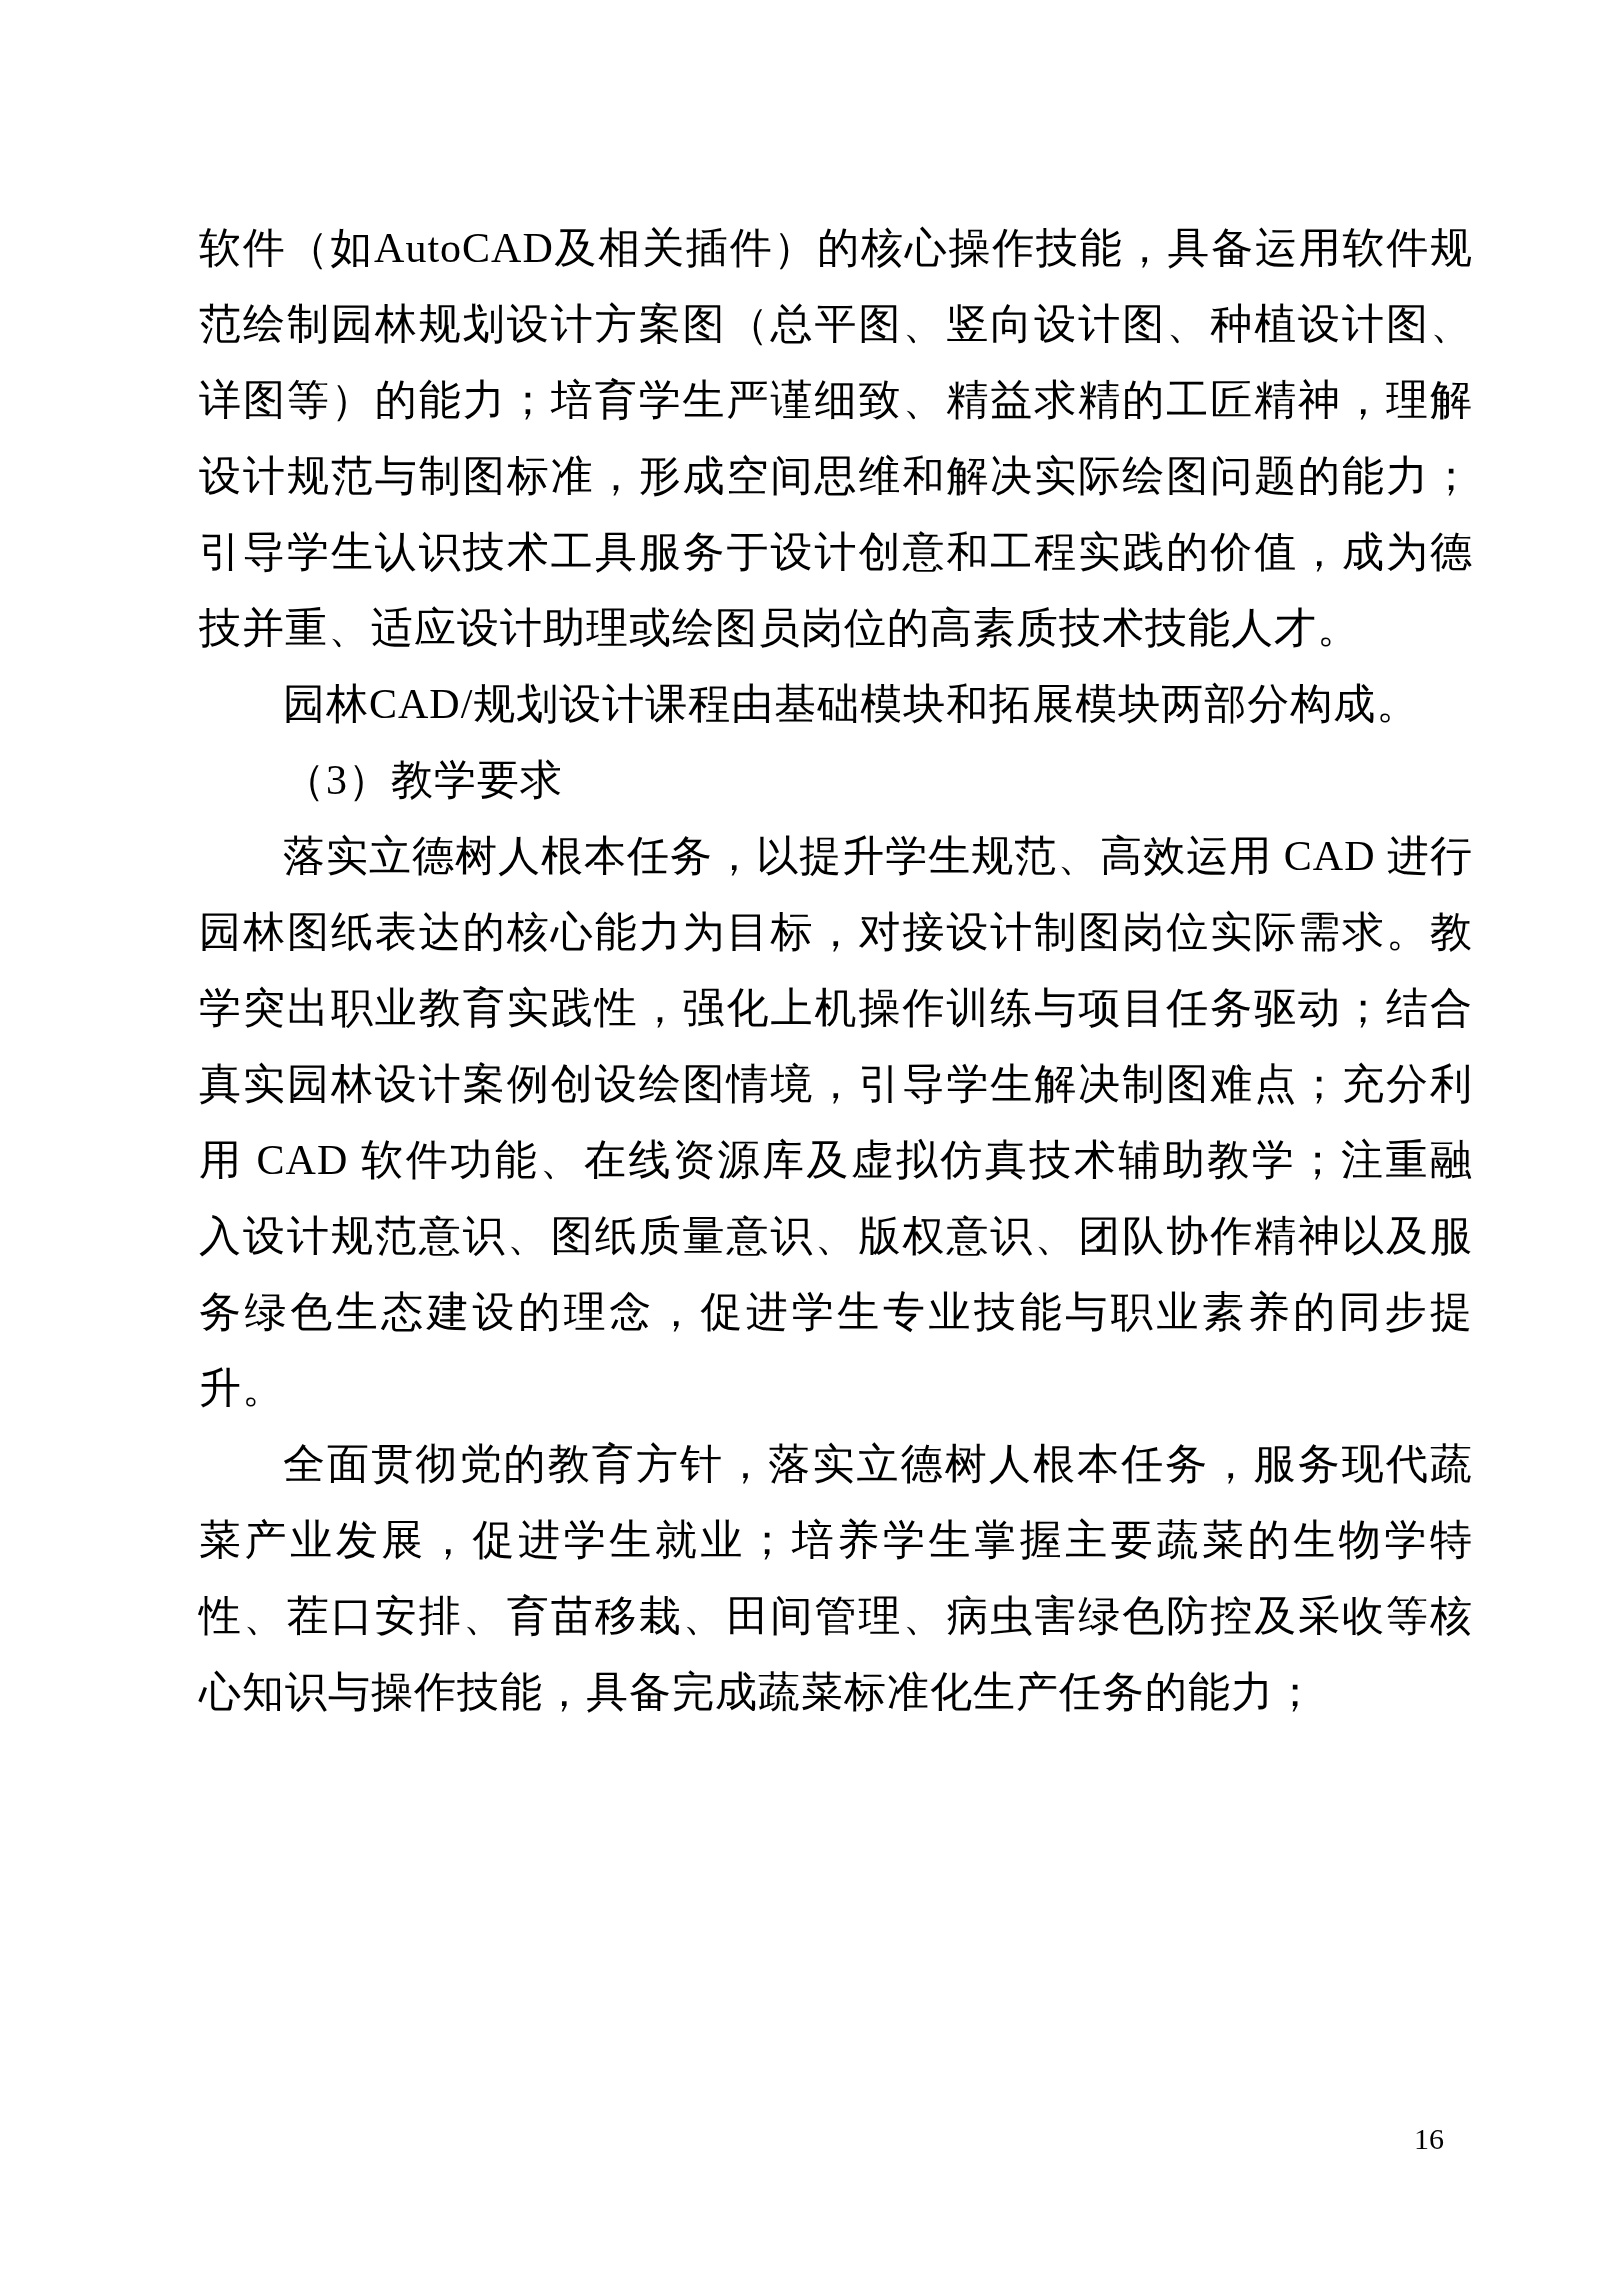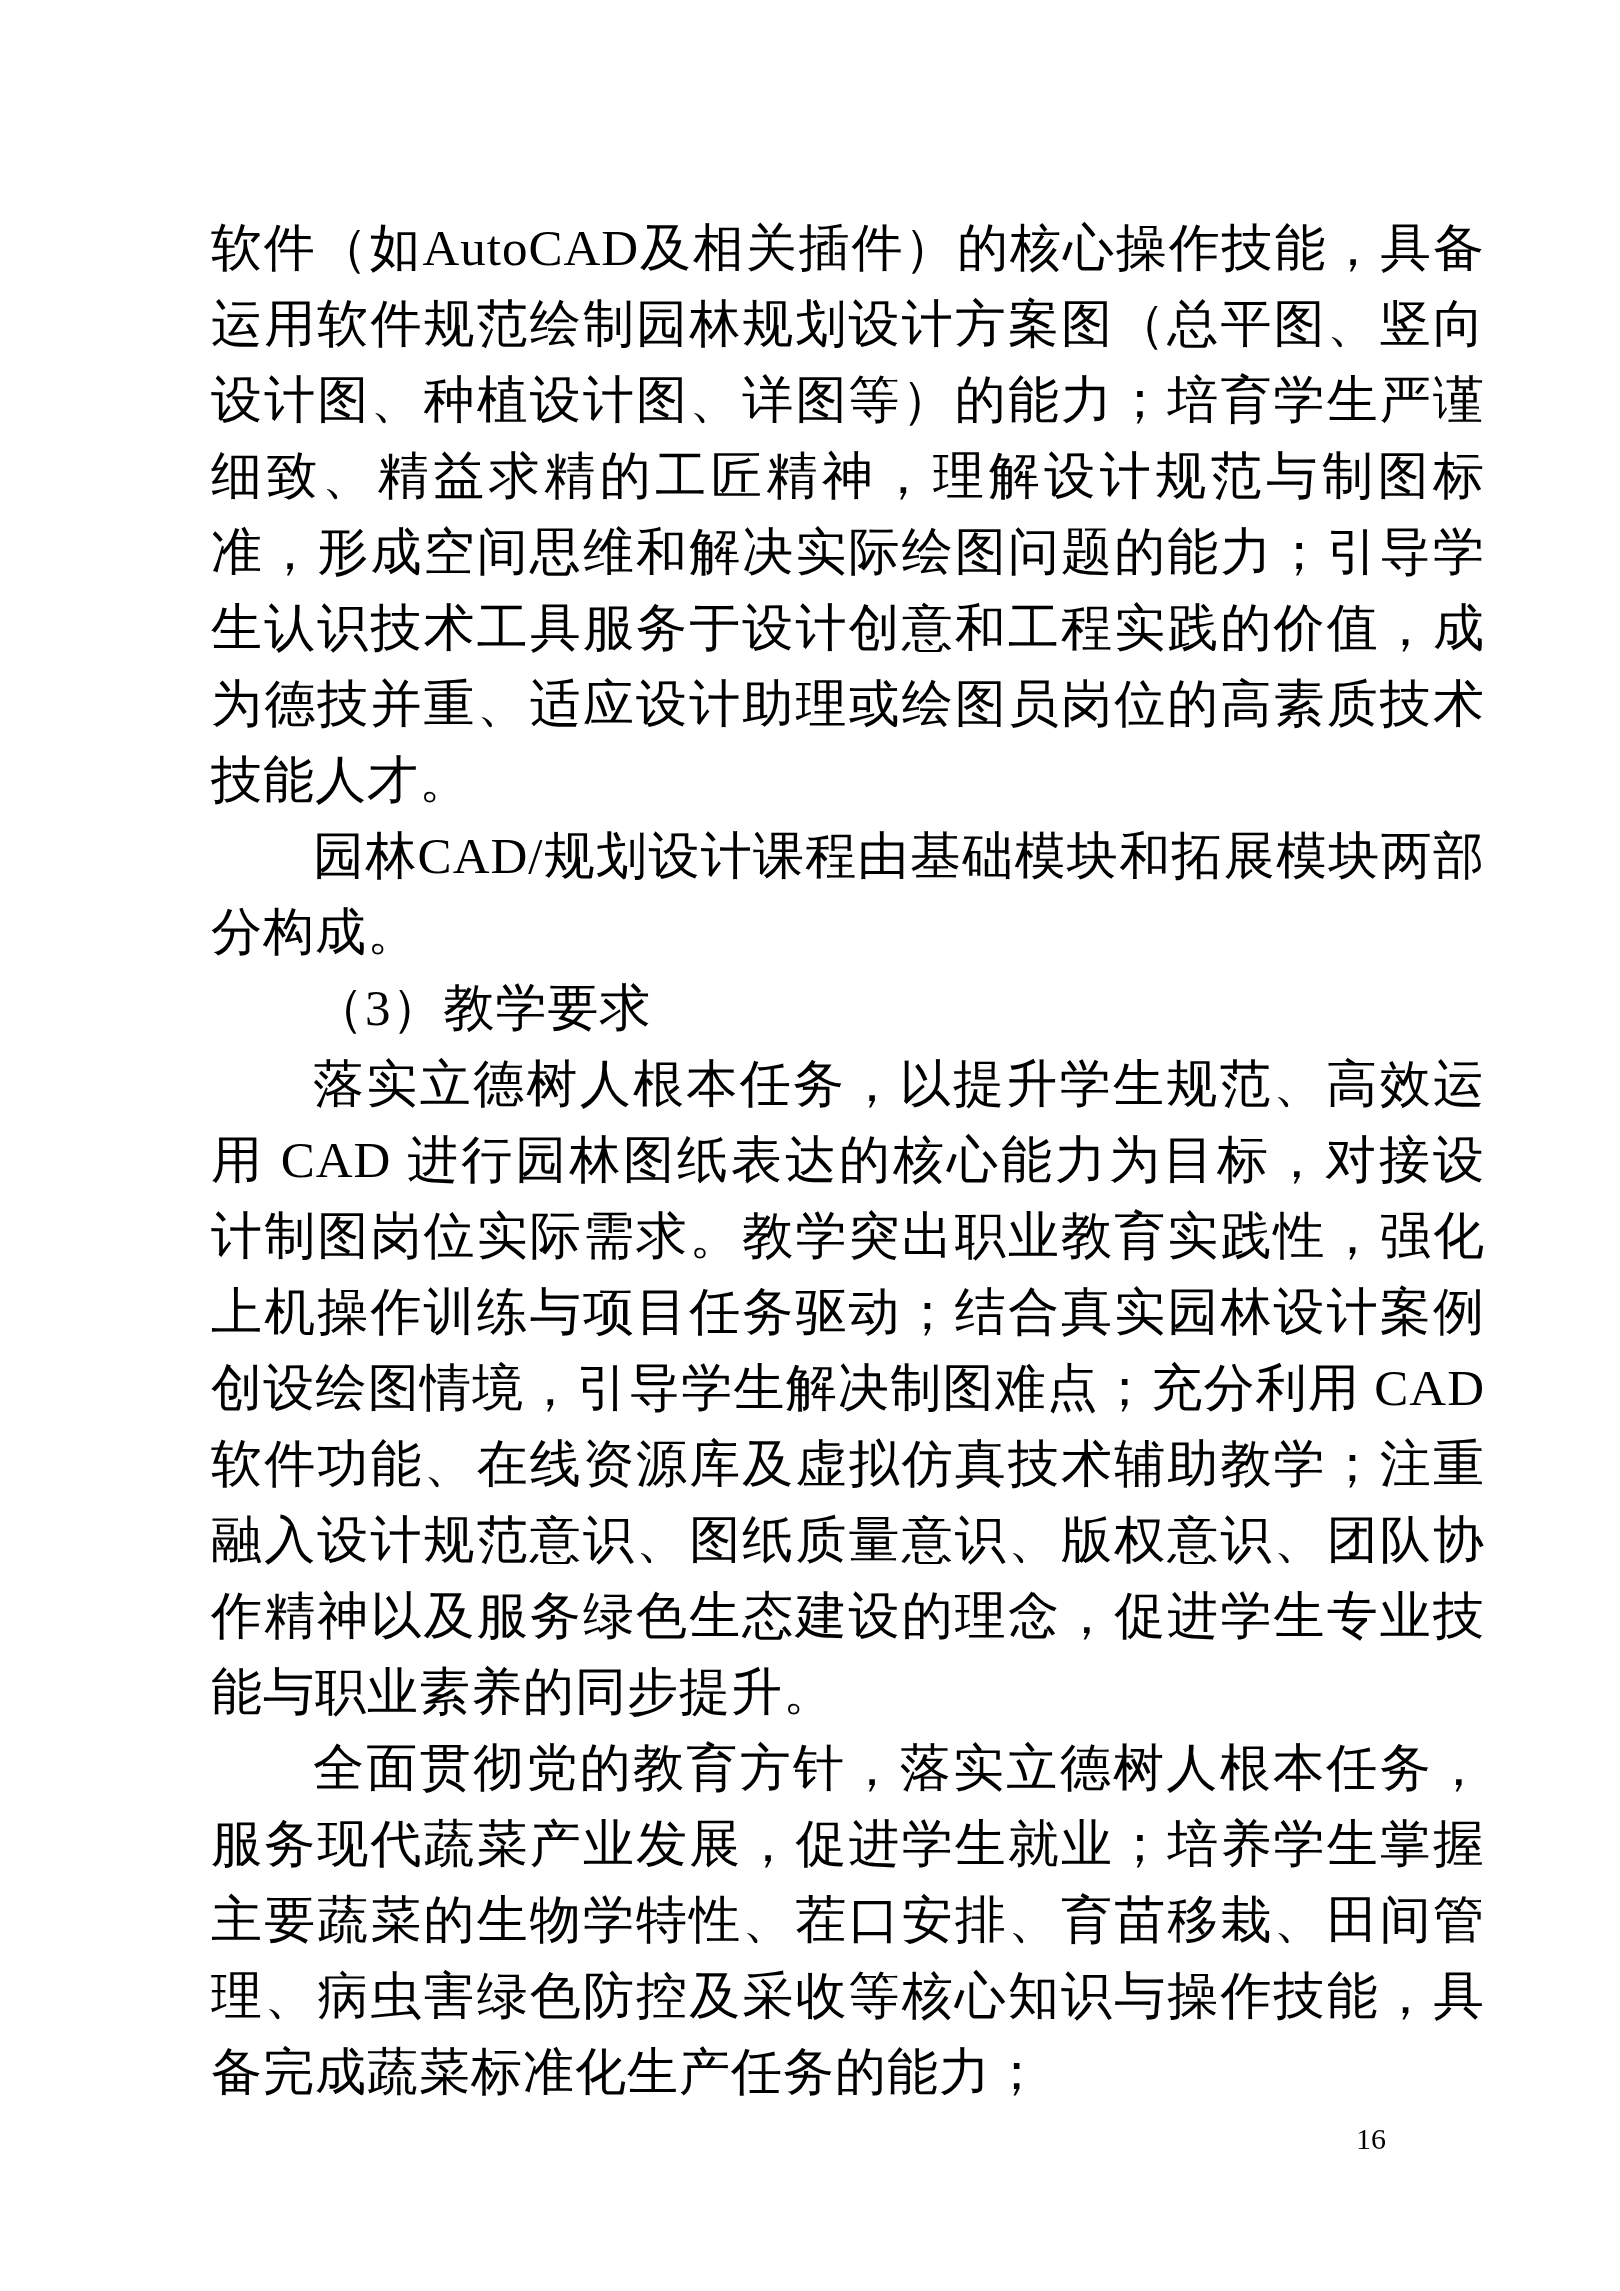--- a/index.html
+++ b/index.html
@@ -15,46 +15,45 @@
     background: #ffffff;
     overflow: hidden;
     font-family: "Liberation Serif", "DejaVu Serif", serif;
     color: #000000;
   }
   .text-block {
     position: absolute;
     left: 199px;
     top: 210px;
     width: 1274px;
-    font-size: 51px;
+    font-size: 42px;
     line-height: 76px;
     text-align: justify;
     letter-spacing: 1px;
-    margin-left: 12px;
   }
   .text-block p {
     margin: 0;
     padding: 0;
   }
   .para-indent {
     text-indent: 2em;
   }
   .para-plain {
     text-indent: 0;
   }
   .section-heading {
     text-indent: 2em;
     font-weight: bold;
   }
   .page-number {
     position: absolute;
     left: 1356px;
     top: 2120px;
     width: 88px;
-    text-align: left;
+    text-align: right;
     font-size: 30px;
     line-height: 37px;
     letter-spacing: 0;
   }
 </style>
 </head>
 <body>
 
 <div class="page">
 

